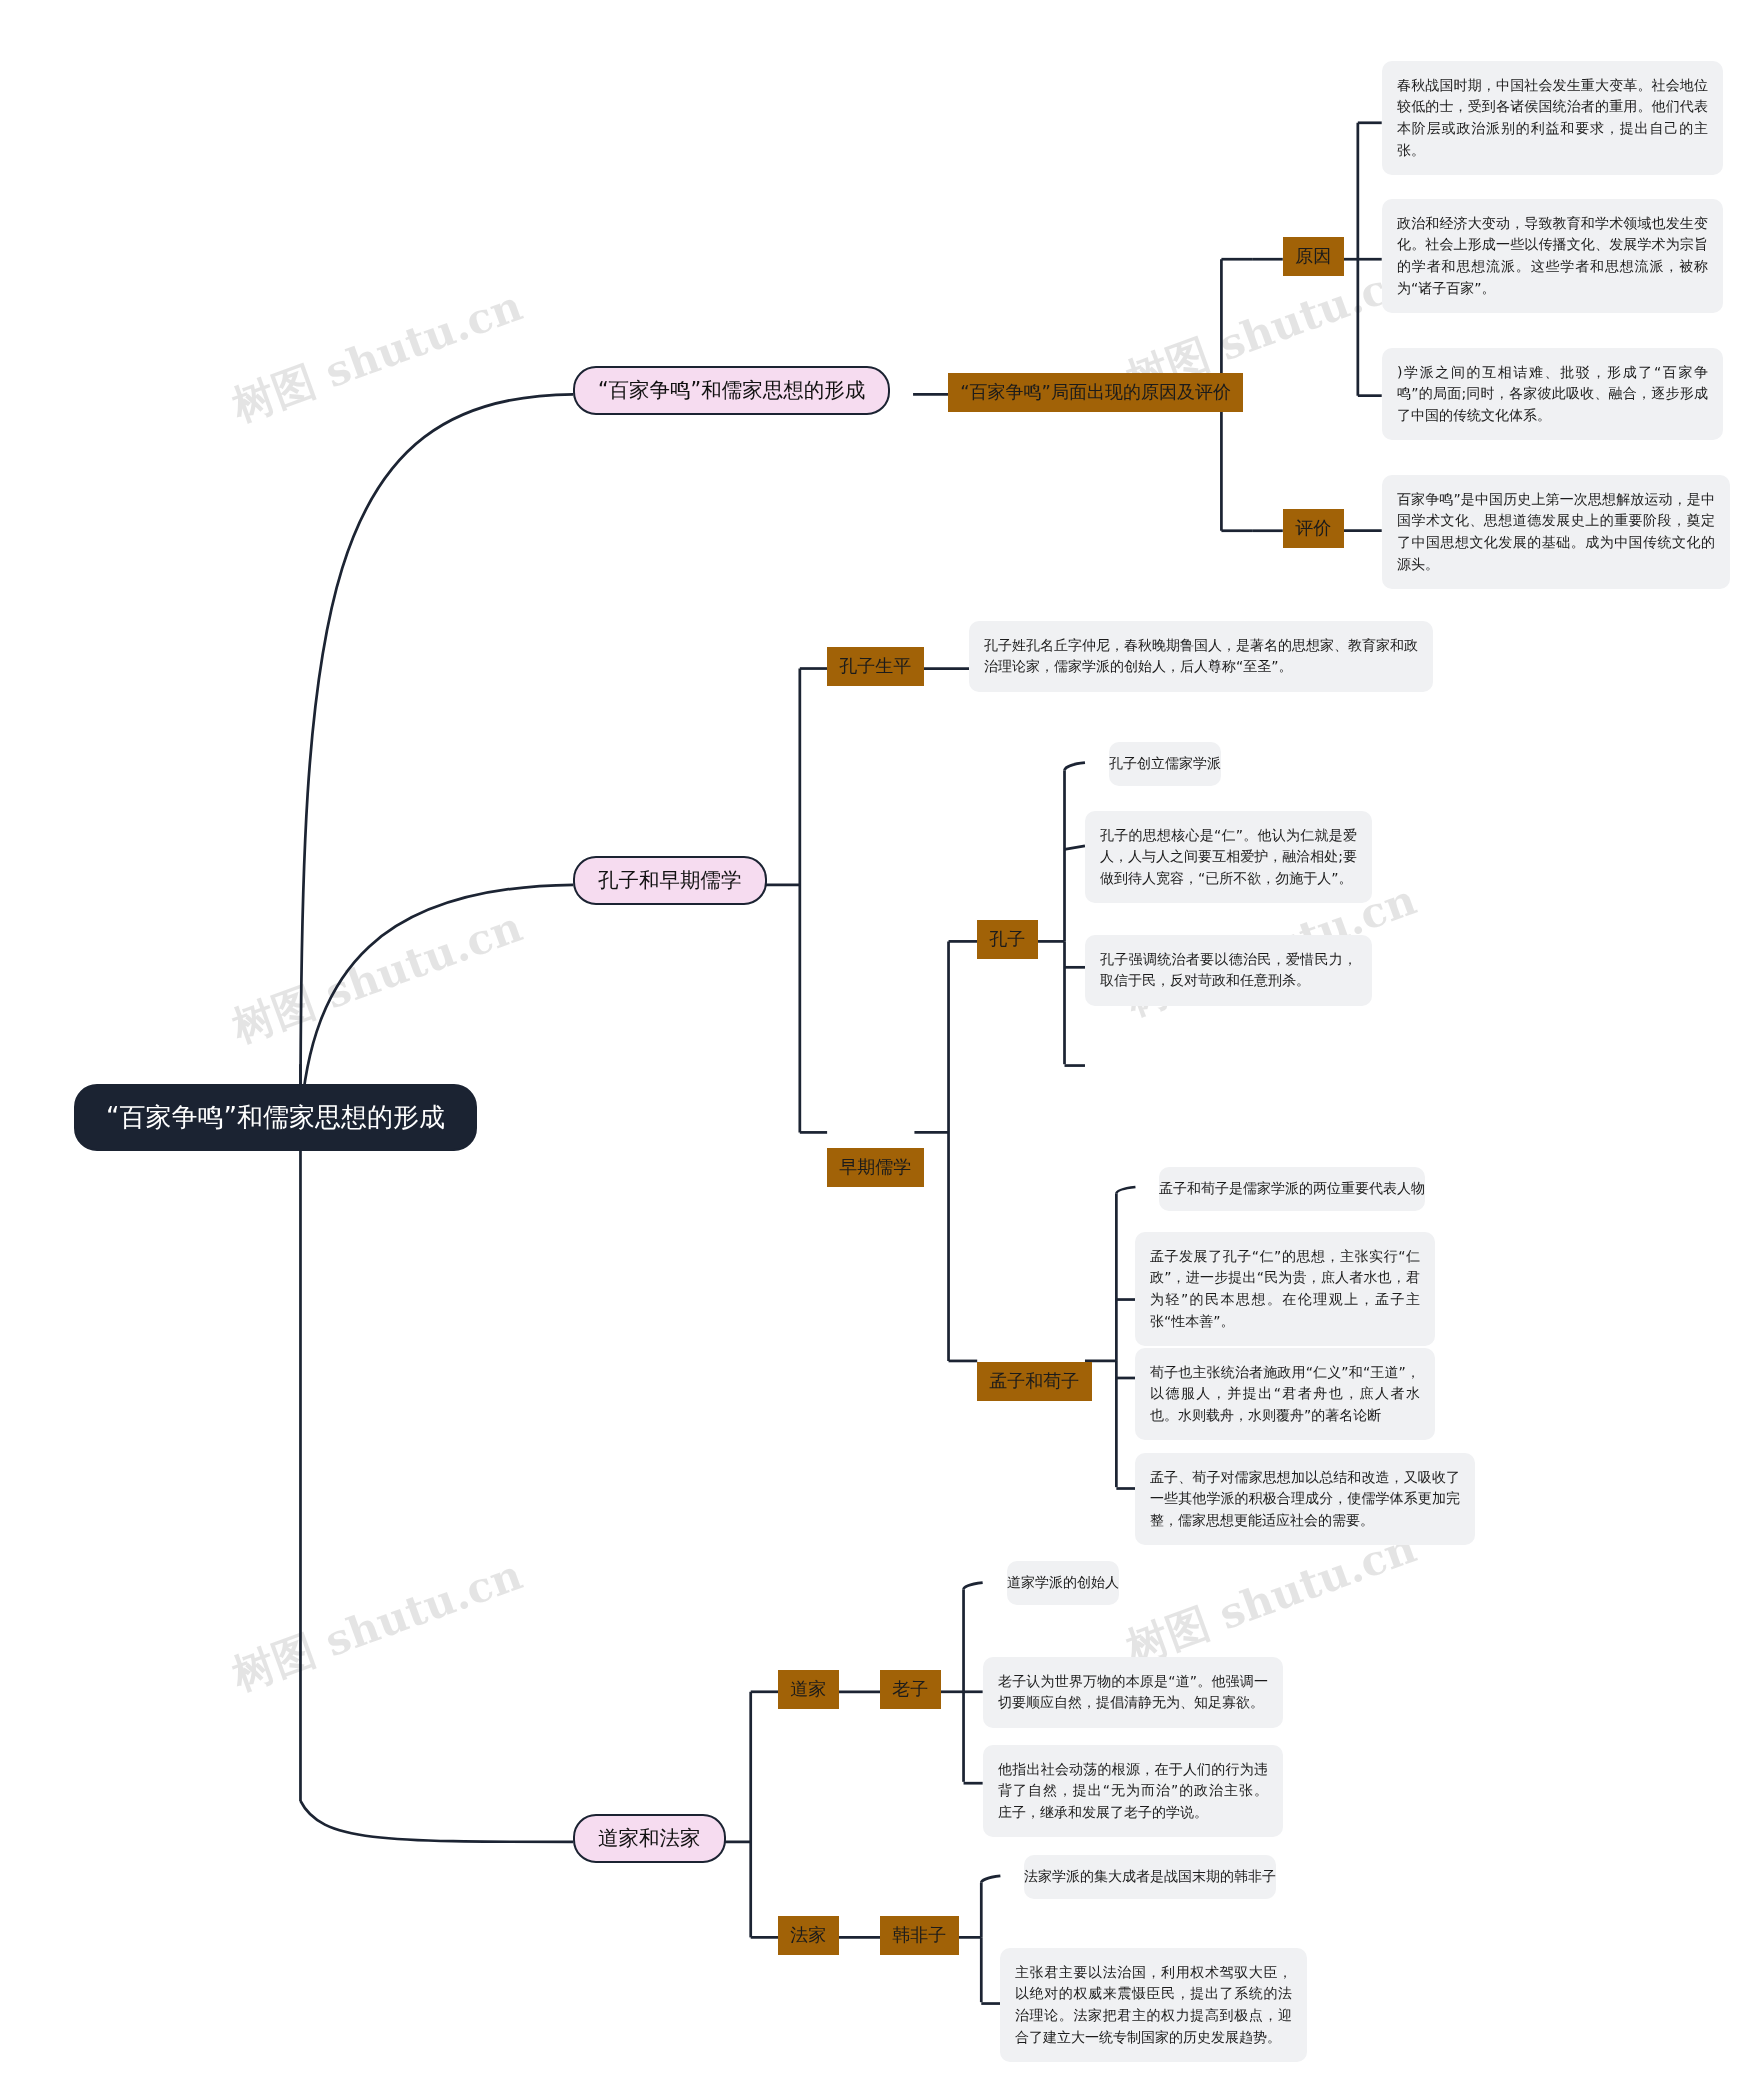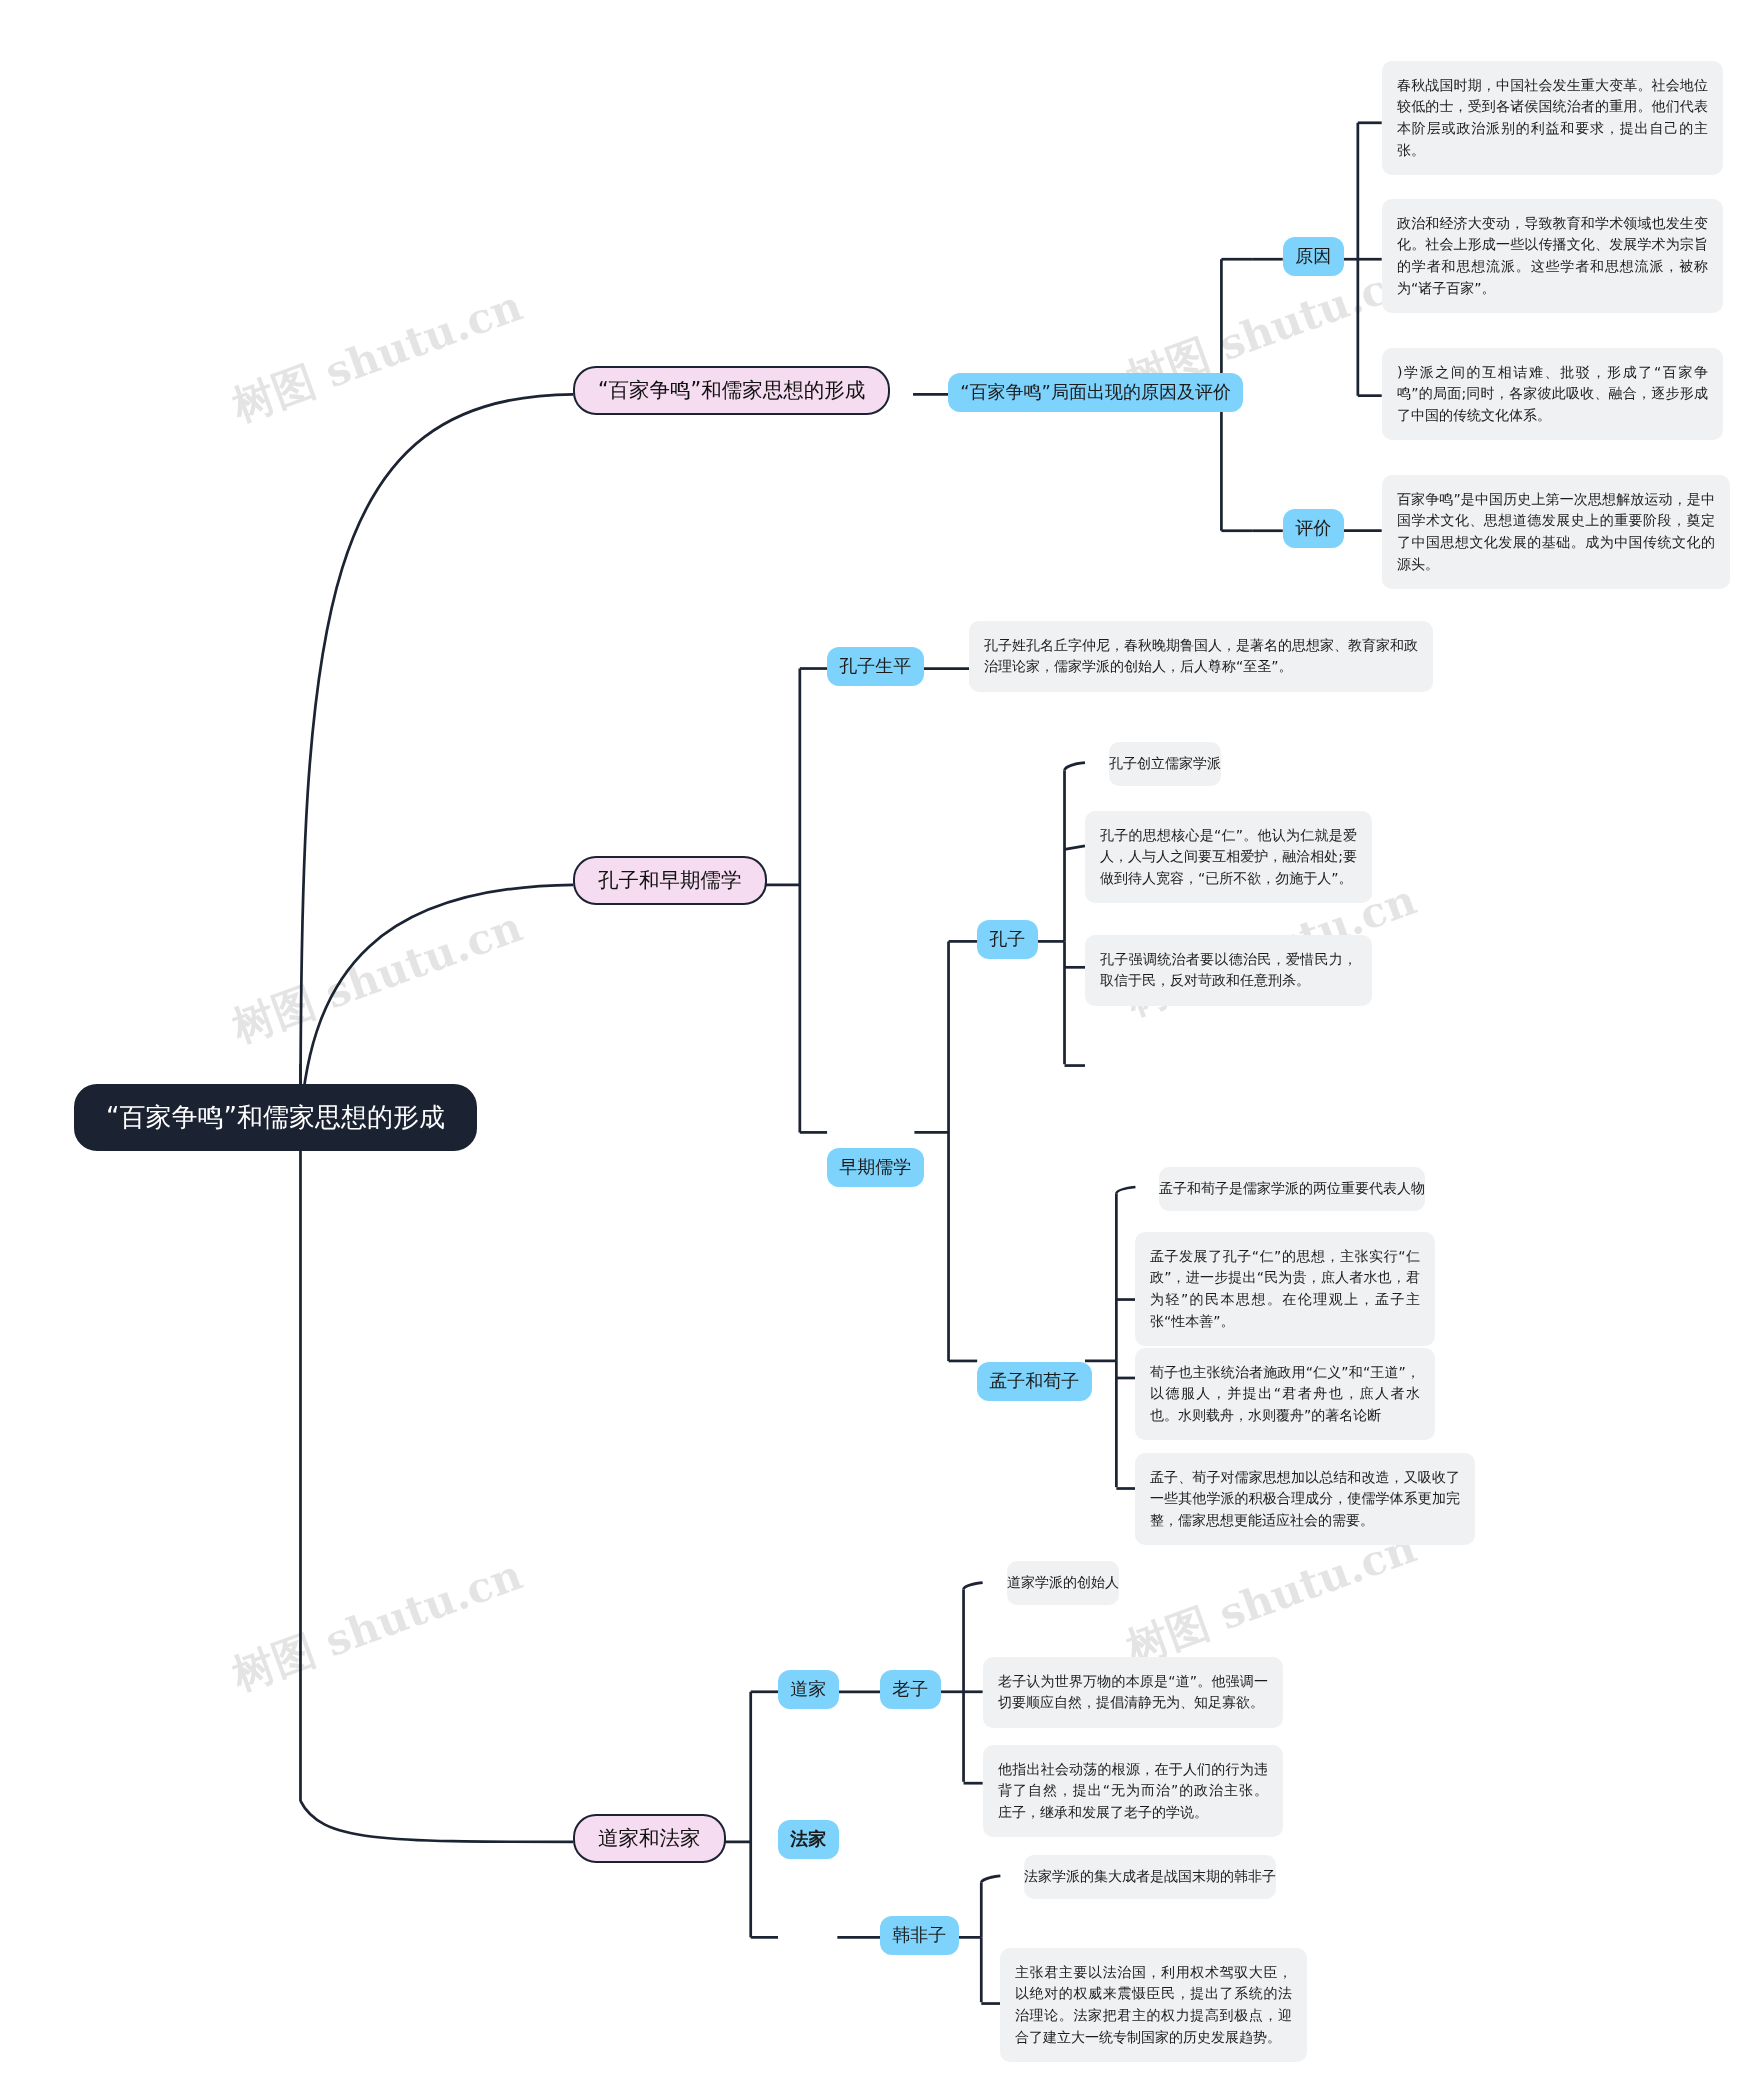--- a/index.html
+++ b/index.html
@@ -31,21 +31,21 @@
     border:2px solid #1b2332;
   }
   
   .l1{
     background:#f6dcf0;color:#111;border:2.7px solid #1b2332;
     border-radius:23px;padding:10.2px 23px;font-size:20.5px;
     white-space:nowrap;line-height:1.2;
   }
   
   .chip{
-    background:#7dd3fc;color:#1b1b1b;border-radius:12px;
+    background:#a16207;color:#1b1b1b;border-radius:0;
     padding:8.2px 12.3px;font-size:18px;white-space:nowrap;line-height:1.25;
   }
   
   .leaf{
     background:#f0f1f3;color:#1b1b1b;border-radius:10px;
     padding:13.6px 15px;font-size:14px;line-height:1.55;
     text-align:justify;
   }
   .leaf.one{white-space:nowrap;padding:11px 0;margin-left:24px;}
 </style>
@@ -176,20 +176,20 @@
 
   <div class="node l1" style="left:573px;top:1814px;">道家和法家</div>
 
   <div class="node chip" style="left:778px;top:1670px;">道家</div>
   <div class="node chip" style="left:880px;top:1670px;">老子</div>
 
   <div class="node leaf one" style="left:983px;top:1561px;">道家学派的创始人</div>
   <div class="node leaf" style="left:983px;top:1657px;width:300px;">老子认为世界万物的本原是“道”。他强调一切要顺应自然，提倡清静无为、知足寡欲。</div>
   <div class="node leaf" style="left:983px;top:1745px;width:300px;">他指出社会动荡的根源，在于人们的行为违背了自然，提出“无为而治”的政治主张。 庄子，继承和发展了老子的学说。</div>
 
-  <div class="node chip" style="left:778px;top:1820px;font-weight:bold;">法家</div>
+  <div class="node chip" style="left:778px;top:1916px;">法家</div>
   <div class="node chip" style="left:880px;top:1916px;">韩非子</div>
 
   <div class="node leaf one" style="left:1000px;top:1855px;">法家学派的集大成者是战国末期的韩非子</div>
   <div class="node leaf" style="left:1000px;top:1948px;width:307px;">主张君主要以法治国，利用权术驾驭大臣，以绝对的权威来震慑臣民，提出了系统的法治理论。法家把君主的权力提高到极点，迎合了建立大一统专制国家的历史发展趋势。</div>
 
 </div>
 
 
 </body></html>

